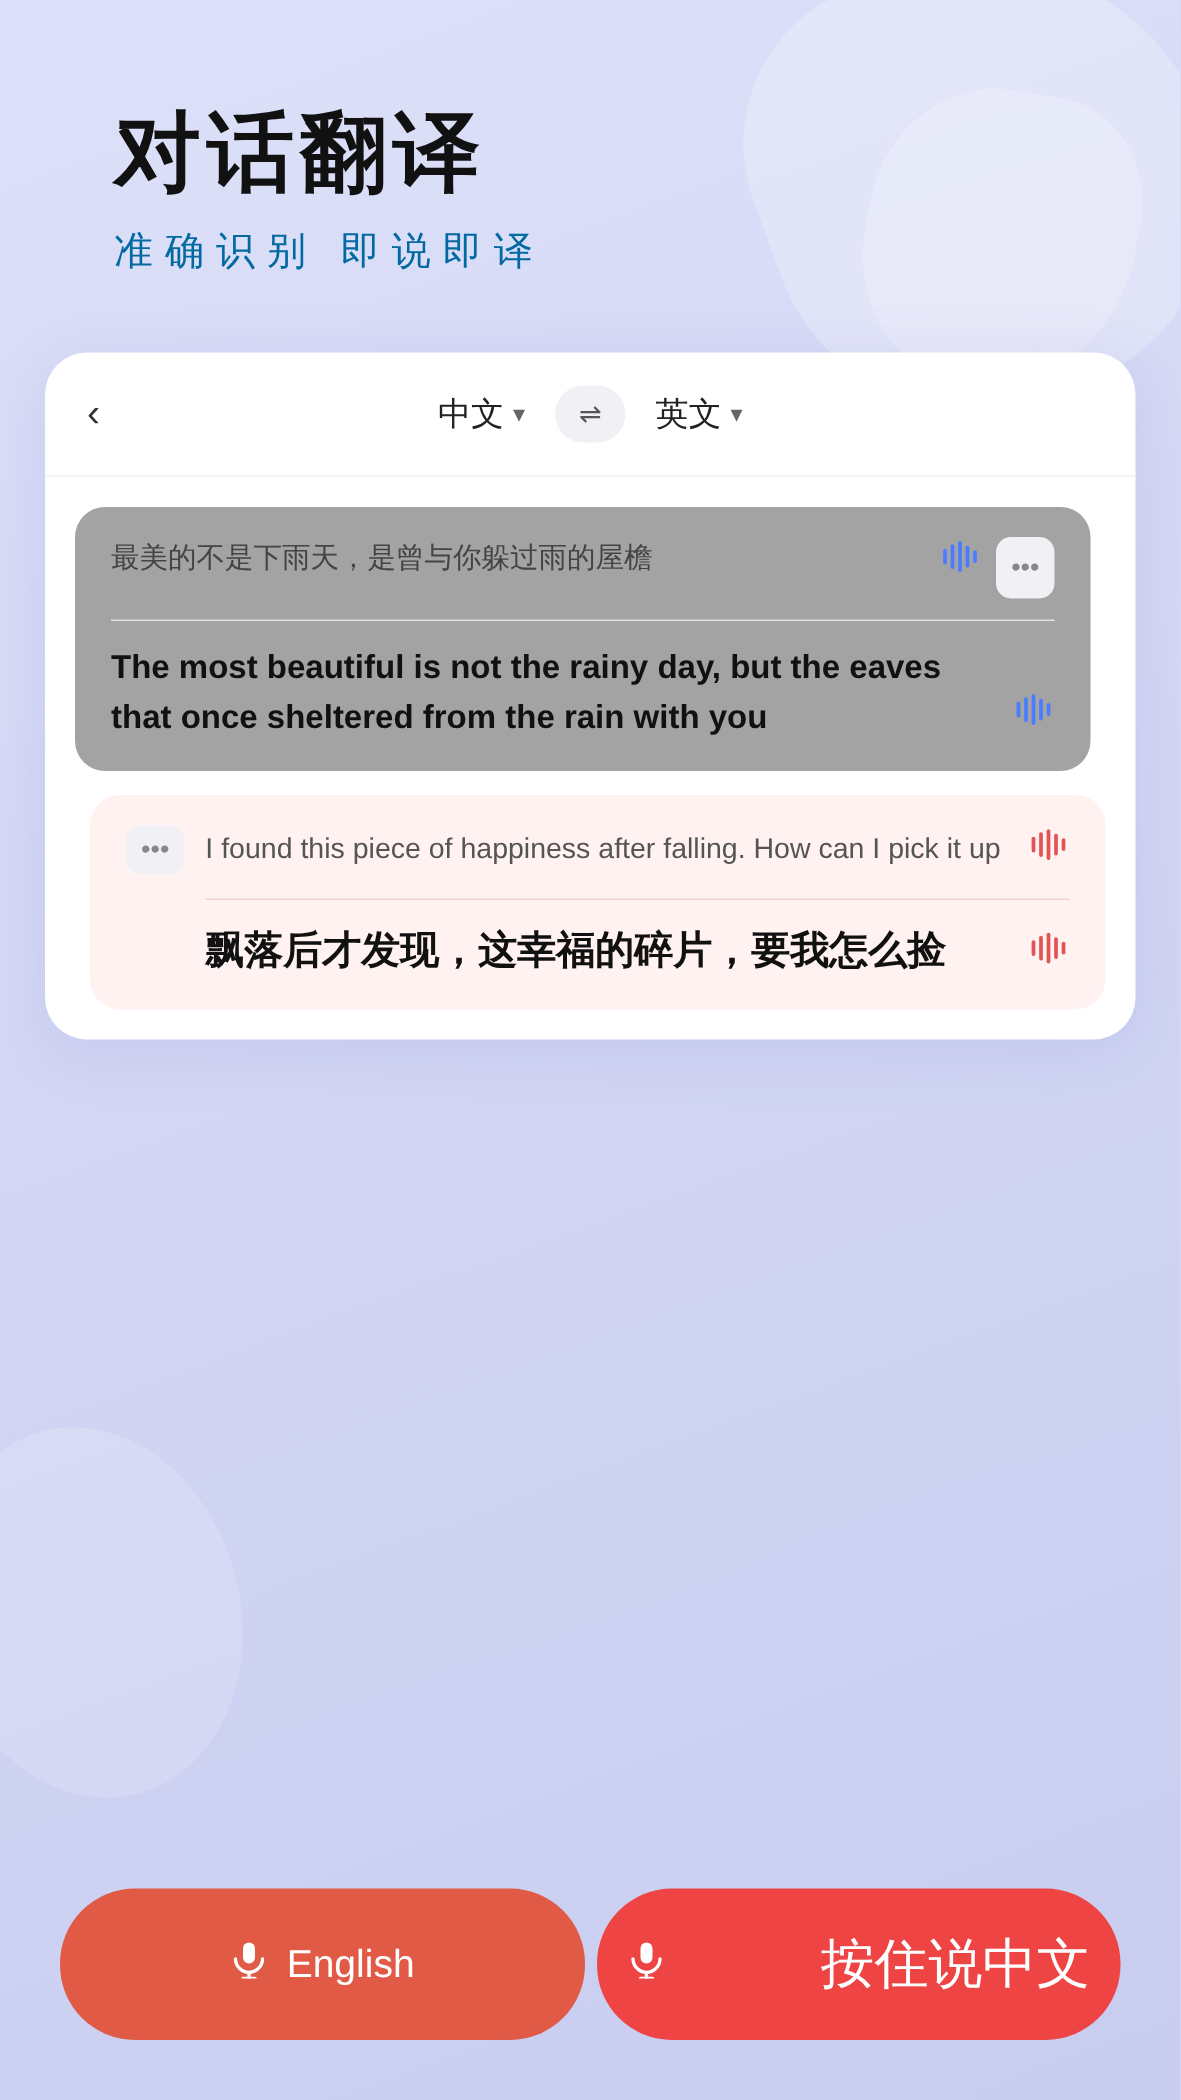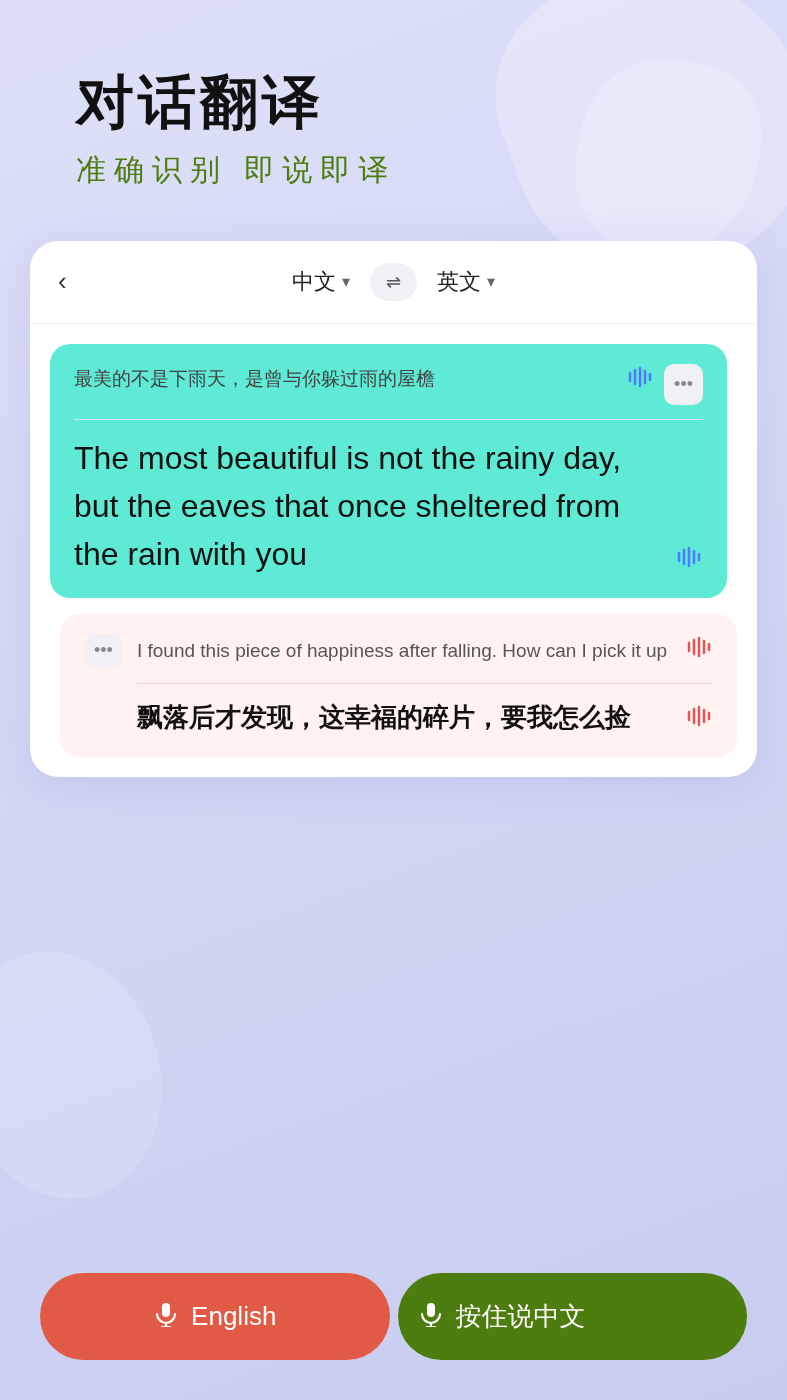--- a/index.html
+++ b/index.html
@@ -73,22 +73,22 @@
     .main-title {
       font-size: 58px;
       font-weight: 900;
       color: #111;
       letter-spacing: 4px;
       line-height: 1.1;
       margin-bottom: 16px;
     }
 
     .subtitle {
-      font-size: 30px;
-      color: #4d7c0f;
+      font-size: 26px;
+      color: #0369a1;
       letter-spacing: 8px;
       font-weight: 400;
     }
 
     .card {
       margin: 20px 30px 0 30px;
       background: #fff;
       border-radius: 28px;
       overflow: hidden;
       box-shadow: 0 8px 40px rgba(100,110,200,0.15);
@@ -147,21 +147,21 @@
       gap: 16px;
     }
 
     .message-bubble {
       border-radius: 20px;
       padding: 20px 24px;
       position: relative;
     }
 
     .message-bubble.left {
-      background: #5eead4;
+      background: #a3a3a3;
       margin-right: 10px;
     }
 
     .message-bubble.right {
       background: #fff2f0;
       margin-left: 10px;
     }
 
     .bubble-original {
       font-size: 19px;
@@ -183,22 +183,22 @@
       margin: 14px 0;
     }
 
     .divider-right {
       height: 1px;
       background: #f0d0d0;
       margin: 14px 0;
     }
 
     .bubble-translation {
-      font-size: 32px;
-      font-weight: 400;
+      font-size: 22px;
+      font-weight: 700;
       color: #111;
       line-height: 1.5;
       display: flex;
       align-items: flex-end;
       justify-content: space-between;
       gap: 10px;
     }
 
     .bubble-translation-text {
       flex: 1;
@@ -290,31 +290,31 @@
       font-weight: 500;
       cursor: pointer;
       display: flex;
       align-items: center;
       justify-content: center;
       gap: 12px;
     }
 
     .btn-chinese {
       flex: 1;
-      background: #4d7c0f;
+      background: #ef4444;
       color: #fff;
       border: none;
       border-radius: 50px;
       padding: 26px 20px;
-      font-size: 26px;
+      font-size: 36px;
       font-weight: 500;
       cursor: pointer;
       display: flex;
       align-items: center;
-      justify-content: flex-start;
+      justify-content: space-between;
       gap: 12px;
     }
 
     .mic-icon {
       font-size: 24px;
     }
   </style>
 </head>
 <body>
 

